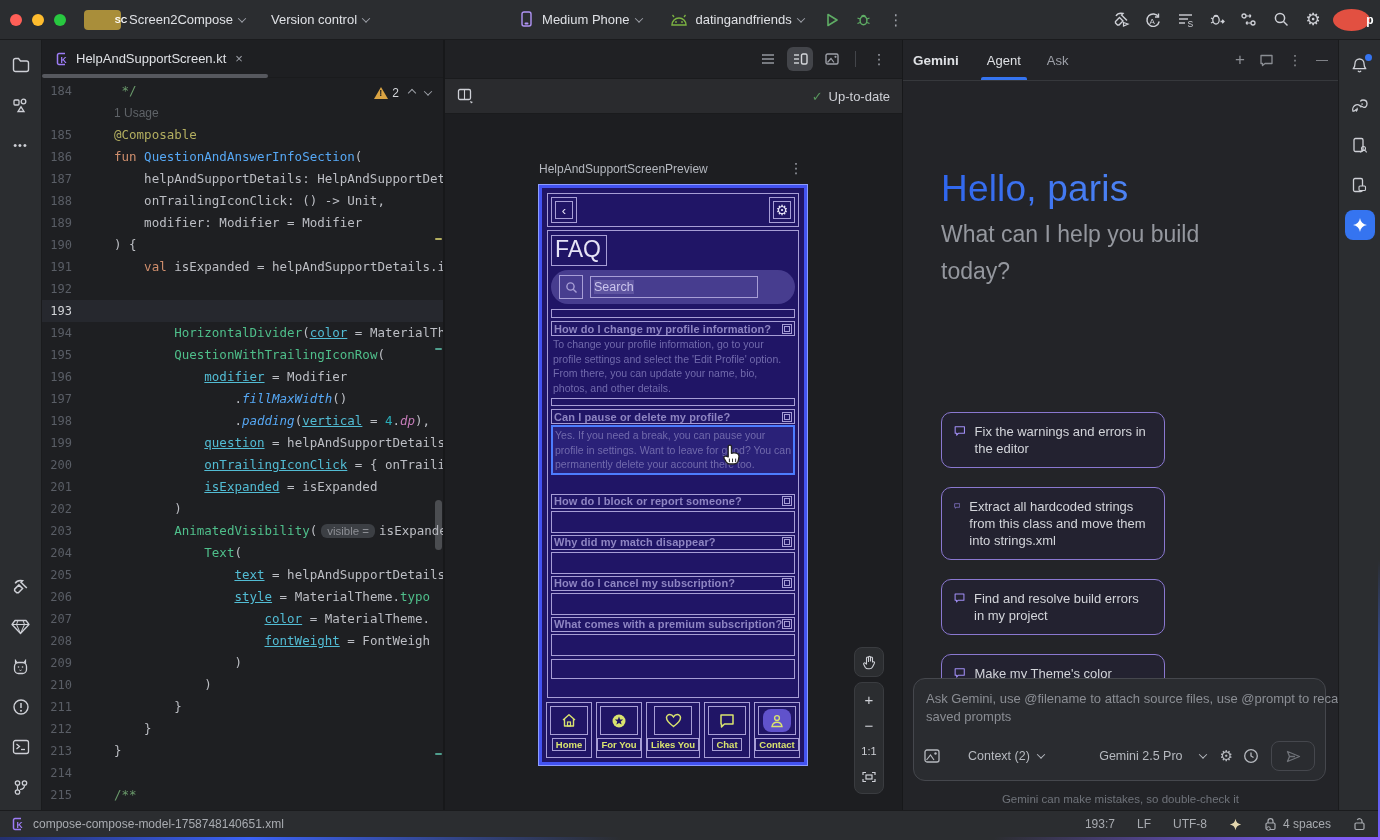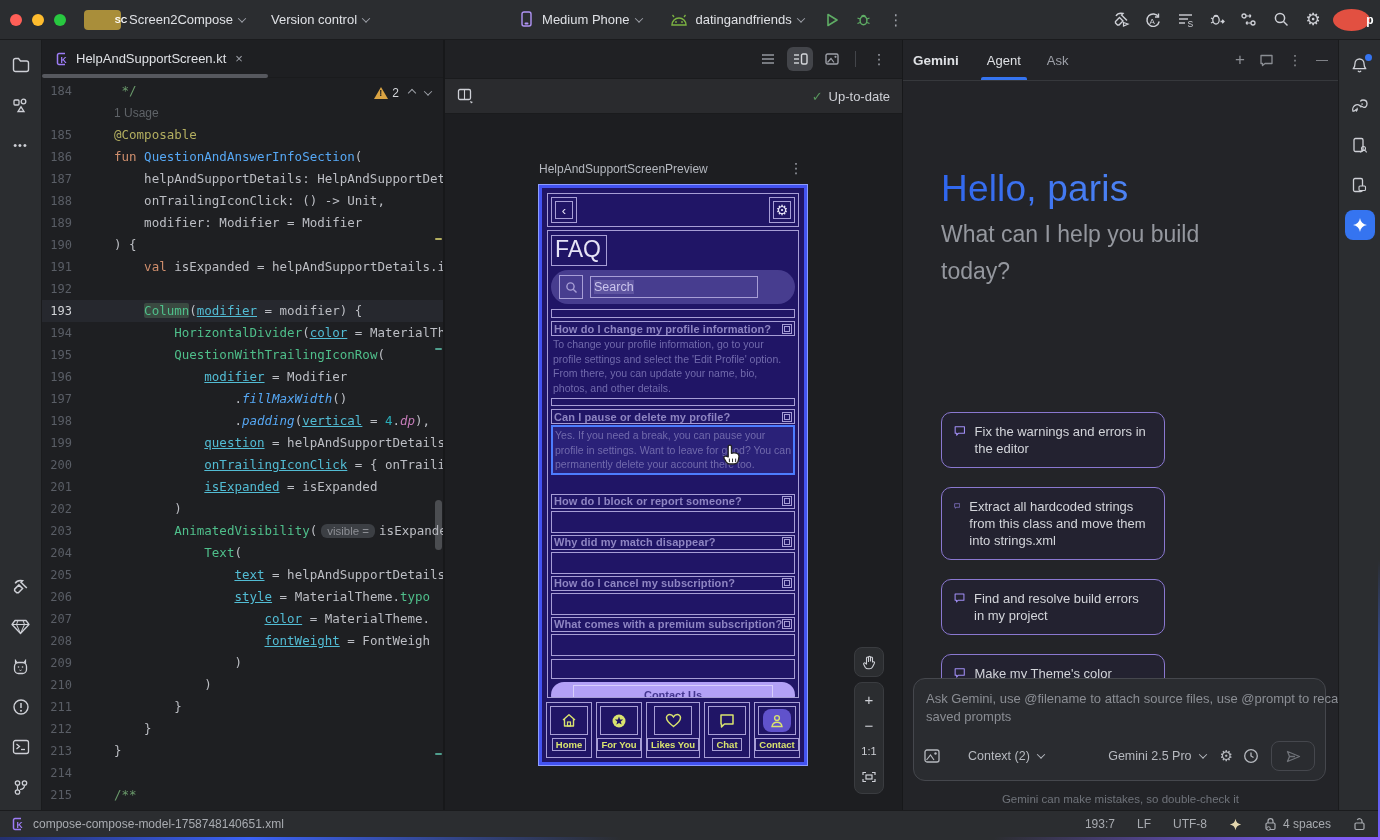--- a/index.html
+++ b/index.html
@@ -33,21 +33,21 @@
   
   #editor { position:absolute; left:42px; top:40px; width:401px; bottom:30px; background:#1e1f22; overflow:hidden; }
   #tabbar { height:38px; display:flex; align-items:center; position:relative; border-bottom:1px solid #1a1b1d; }
   #tab { display:flex; align-items:center; height:100%; padding:0 10px 0 14px; position:relative; }
   #tab .close { color:#9da0a8; font-size:13px; margin-left:9px; }
   #tab-underline { position:absolute; left:0; top:34px; height:4px; width:226px; background:#56585e; border-radius:2px; }
   #code { position:absolute; top:40px; left:0; right:0; font-family:"DejaVu Sans Mono", monospace; font-size:12.5px; line-height:22px; white-space:pre; }
   .cl { display:flex; height:22px; position:relative; }
   .cl .ln { width:30px; text-align:right; color:#5a5e66; flex:none; font-size:12px; padding-left:6px; }
   .cl .lc { margin-left:42px; color:#bcbec4; overflow:hidden; }
-  .cl.active { background:#26282e; }
+  .cl.active { background:#26282e;flex-direction:column; }
   .cl.active .ln { color:#d2d4d8; }
   .tok-k { color:#cf8e6d; } .tok-a { color:#b3ae60; } .tok-f { color:#56a8f5; }
   .tok-c { color:#4fbf8b; } .tok-n { color:#52bcd4;text-decoration:underline; } .tok-e { color:#56a8f5; font-style:italic; }
   .tok-num { color:#2aacb8; } .tok-dp { color:#c77dba; font-style:italic; } .tok-cm { color:#6a9a6b; }
   .tok-hl { background:#3a4a41; border-radius:2px; }
   .tok-hint { background:#3c3f44; color:#8c8e94; border-radius:6px; padding:1px 6px; font-family:"Liberation Sans",sans-serif; font-size:11.5px; margin:0 4px; }
   .usage-row { height:22px; color:#5f6368; font-family:"Liberation Sans",sans-serif; font-size:12px; padding-left:72px; display:flex; align-items:center; }
   #insp-widget { position:absolute; top:46px; right:12px; display:flex; align-items:center; gap:8px; background:#1e1f22; z-index:3; }
   .warn-tri { width:0; height:0; border-left:7px solid transparent; border-right:7px solid transparent; border-bottom:12px solid #d9a343; position:relative; }
   .warn-tri::after { content:"!"; position:absolute; left:-2px; top:1px; color:#1e1f22; font-size:9px; font-weight:bold; }
@@ -429,23 +429,20 @@
               <span class="exp-box"></span>
             </div>
             <div class="empty-box"></div>
             <div class="q-row">
               <span class="q-text">What comes with a premium subscription?</span>
               <span class="exp-box"></span>
             </div>
             <div class="empty-box"></div>
           </div>
         <div class="bar-row" style="height:20px; margin-top:3px"></div>
-        <div id="ph-contact">
-          <span id="ph-contact-inner">Contact Us</span>
-        </div>
       </div>
       <div id="ph-nav">
           <div class="nav-cell">
             <div class="nav-iconbox">
               <svg width="16" height="15" viewBox="0 0 16 15">
                 <path d="M2 7 L8 1.8 L14 7 M3.5 6 V13 H12.5 V6" fill="none" stroke="#d9e36f" stroke-width="1.4" stroke-linejoin="round"></path>
                 <rect x="6.5" y="9" width="3" height="4" fill="none" stroke="#d9e36f" stroke-width="1.2"></rect>
               </svg>
             </div>
             <div class="nav-label">Home</div>
@@ -571,21 +568,21 @@
               <rect x="1" y="1" width="14" height="12" rx="2" fill="none" stroke="#b6b9bf" stroke-width="1.3"></rect>
               <circle cx="11.5" cy="4.5" r="1.2" fill="#b6b9bf"></circle>
               <path d="M2.5 11 L6.5 6 L10 11" fill="none" stroke="#b6b9bf" stroke-width="1.2"></path>
             </svg>
           </span>
         <span class="flex" style="gap:2px; margin-left:20px">
           <span>Context (2)</span>
             <span class="chev" style="border-color:#b6b9bf"></span>
         </span>
         <span style="flex:1"></span>
-        <span class="flex" style="gap:2px">
+        <span class="flex" style="gap:11px">
           <span>Gemini 2.5 Pro</span>
             <span class="chev" style="border-color:#b6b9bf"></span>
         </span>
         <span style="font-size:15px; margin-left:6px">⚙</span>
         <span style="margin-left:2px">
             <svg width="16" height="16" viewBox="0 0 16 16">
               <circle cx="8" cy="8" r="6.3" fill="none" stroke="#b6b9bf" stroke-width="1.3"></circle>
               <path d="M8 4.5 V8 L10.5 9.5" fill="none" stroke="#b6b9bf" stroke-width="1.3"></path>
             </svg>
           </span>

